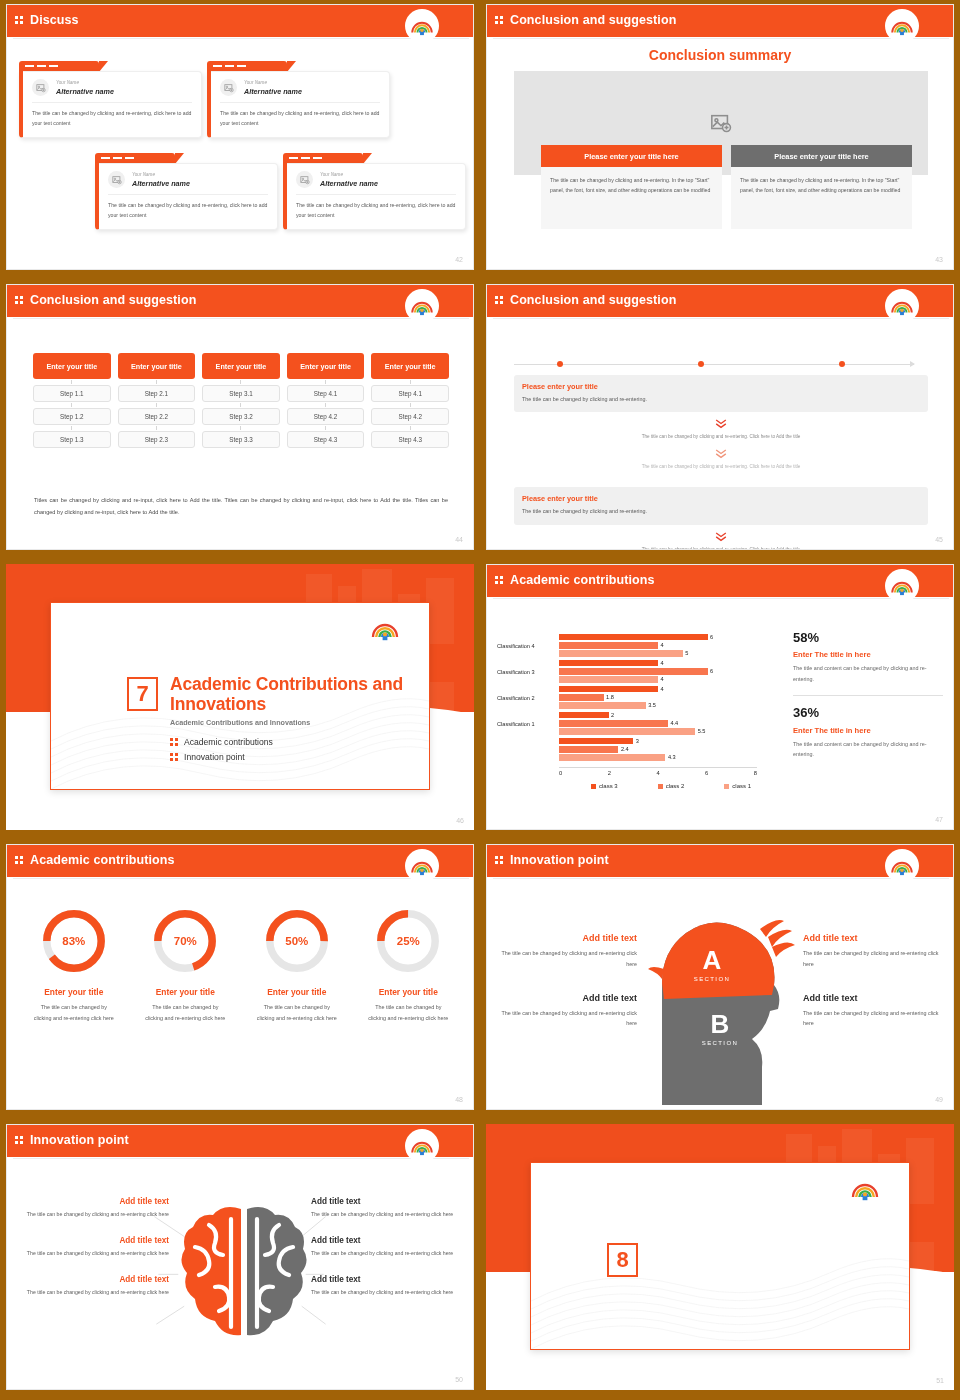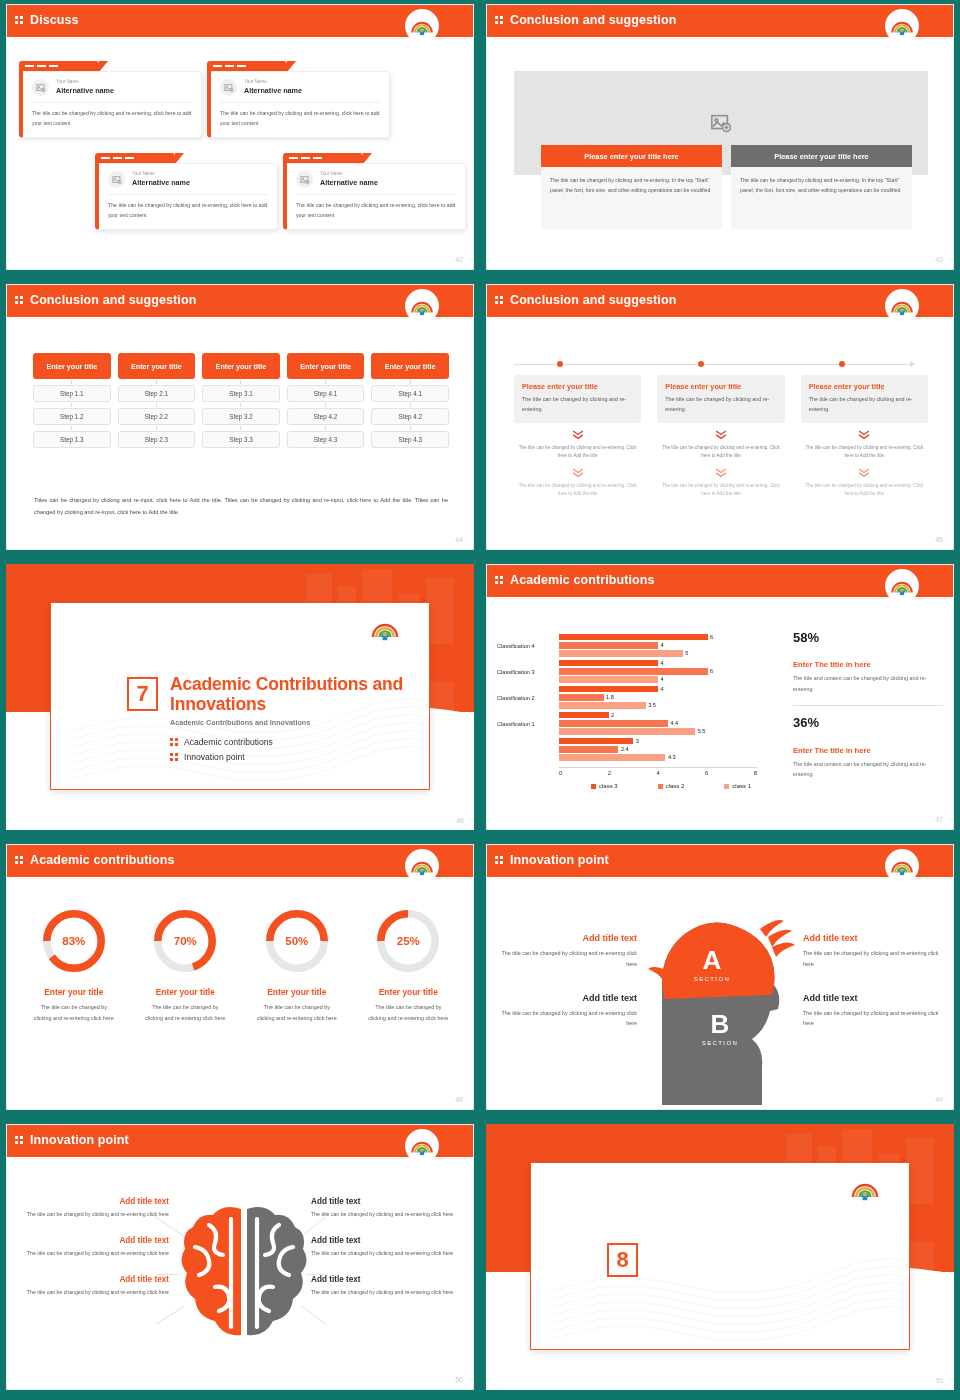--- a/index.html
+++ b/index.html
@@ -12,21 +12,21 @@
   .grid {
     display: grid;
     grid-template-columns: 480px 480px;
     grid-template-rows: repeat(5, 280px);
     width: 960px; height: 1400px;
   }
   .slide {
     position: relative;
     width: 480px; height: 280px;
     overflow: hidden;
-    background: #0f766e;
+    background: #a16207;
     padding: 4px 6px 6px 6px;
   }
   .canvas {
     position: relative;
     width: 468px; height: 266px;
     background: #fff;
     border: 1px solid #e9e9e9;
     overflow: hidden;
   }
   
@@ -105,21 +105,21 @@
     border-left: 4px solid #F4511E;
     border-radius: 0 4px 4px 4px;
     box-shadow: 1px 2px 4px rgba(0,0,0,.10);
     padding: 7px 9px 9px 9px;
     margin-top: -1px;
   }
   .folder .body::before {
     content: ""; position: absolute; left: -4px; top: -1px; width: 4px; height: 5px;
     background: #F4511E;
   }
-  .fhead { display: flex; align-items: flex-start; gap: 7px; }
+  .fhead { display: flex; align-items: flex-end; gap: 7px; font-style: italic; }
   .fpic {
     width: 17px; height: 17px; border-radius: 50%;
     background: #f0f0f0; display: flex; align-items: center; justify-content: center;
     flex: 0 0 auto;
   }
   .fpic svg { width: 10px; height: 10px; }
   .fname-sm { font-size: 4.6px; color: #9a9a9a; line-height: 1.5; }
   .fname-lg { font-size: 7.2px; color: #2b2b2b; font-weight: bold; line-height: 1.3; }
   .fdiv { height: 1px; background: #eeeeee; margin: 6px 0 6px 0; }
   .fbody { font-size: 5.2px; color: #5a5a5a; line-height: 1.85; }
@@ -179,21 +179,21 @@
     border-left: 5px solid #dcdcdc;
     border-top: 3.5px solid transparent;
     border-bottom: 3.5px solid transparent;
   }
   .pa-dot {
     position: absolute; top: 76px; width: 6px; height: 6px;
     border-radius: 50%; background: #F4511E;
   }
   .pa-cols {
     position: absolute; left: 27px; top: 90px; width: 414px;
-    display: flex; gap: 16px;
+    display: flex; gap: 16px; flex-direction: column;
   }
   .pa-col { flex: 1; text-align: center; }
   .pa-card {
     background: #f0f0f0; border-radius: 3px; padding: 7px 8px 8px 8px;
     text-align: left;
   }
   .pa-card h4 { color: #F4511E; font-size: 7.3px; font-weight: bold; margin-bottom: 3px; }
   .pa-card p { font-size: 5.4px; color: #5a5a5a; line-height: 1.9; }
   .chev { margin: 6px auto 4px auto; width: 14px; }
   .chev svg { width: 14px; height: 11px; display: block; }
@@ -250,21 +250,21 @@
     font-size: 5.8px; color: #2b2b2b;
   }
   .clegend {
     position: absolute; left: 74px; top: 150px; width: 200px;
     display: flex; justify-content: space-around; align-items: center;
   }
   .citem { display: flex; align-items: center; gap: 3px; font-size: 6px; color: #2b2b2b; }
   .cswatch { width: 5px; height: 5px; display: block; }
   .stats { position: absolute; left: 306px; top: 66px; width: 150px; }
   .stat-pct { font-size: 13px; font-weight: bold; color: #1a1a1a; line-height: 1.1; }
-  .stat-ttl { font-size: 7.6px; font-weight: bold; color: #F4511E; margin-top: 15px; }
+  .stat-ttl { font-size: 7.6px; font-weight: bold; color: #F4511E; margin-top: 5px; }
   .stat-txt { font-size: 5.4px; color: #686868; line-height: 1.95; margin-top: 4px; }
   .stat-div { height: 1px; background: #e0e0e0; margin: 11px 0 10px 0; }
 
   
   .donuts { position: absolute; left: 14px; top: 62px; width: 440px; display: flex; gap: 6px; }
   .dcol { flex: 1; text-align: center; }
   .dring { position: relative; width: 68px; height: 68px; margin: 0 auto; }
   .dring svg { width: 68px; height: 68px; transform: rotate(-90deg); }
   .dring .dlab {
     position: absolute; inset: 0; display: flex; align-items: center; justify-content: center;
@@ -467,20 +467,21 @@
           <path d="M5 30 A15 15 0 0 1 35 30" stroke="#E8412B"></path>
           <path d="M9 30 A11 11 0 0 1 31 30" stroke="#F5A623"></path>
           <path d="M13 30 A7 7 0 0 1 27 30" stroke="#3BAE4A"></path>
           <path d="M16.5 30 A3.5 3.5 0 0 1 23.5 30" stroke="#2B7FD4"></path>
         </g>
             <circle cx="20" cy="27" r="2.6" fill="#F5A623"></circle>
             <rect x="17" y="29" width="6" height="5" fill="#2B7FD4"></rect>
           </svg>
       </div>
 
+      <div class="sec-title">Conclusion summary</div>
 
       <div class="grayimg">
         <svg viewBox="0 0 24 24" fill="none" stroke="#8e8e8e" stroke-width="1.7">
             <rect x="2" y="4" width="17" height="14"></rect>
             <circle cx="7" cy="9" r="1.6"></circle>
             <path d="M3 16l5-5 4 4 3-3 4 4"></path>
             <circle cx="18" cy="17" r="4.3" fill="#e4e4e4"></circle>
             <path d="M18 14.8v4.4M15.8 17h4.4"></path>
           </svg>
       </div>

